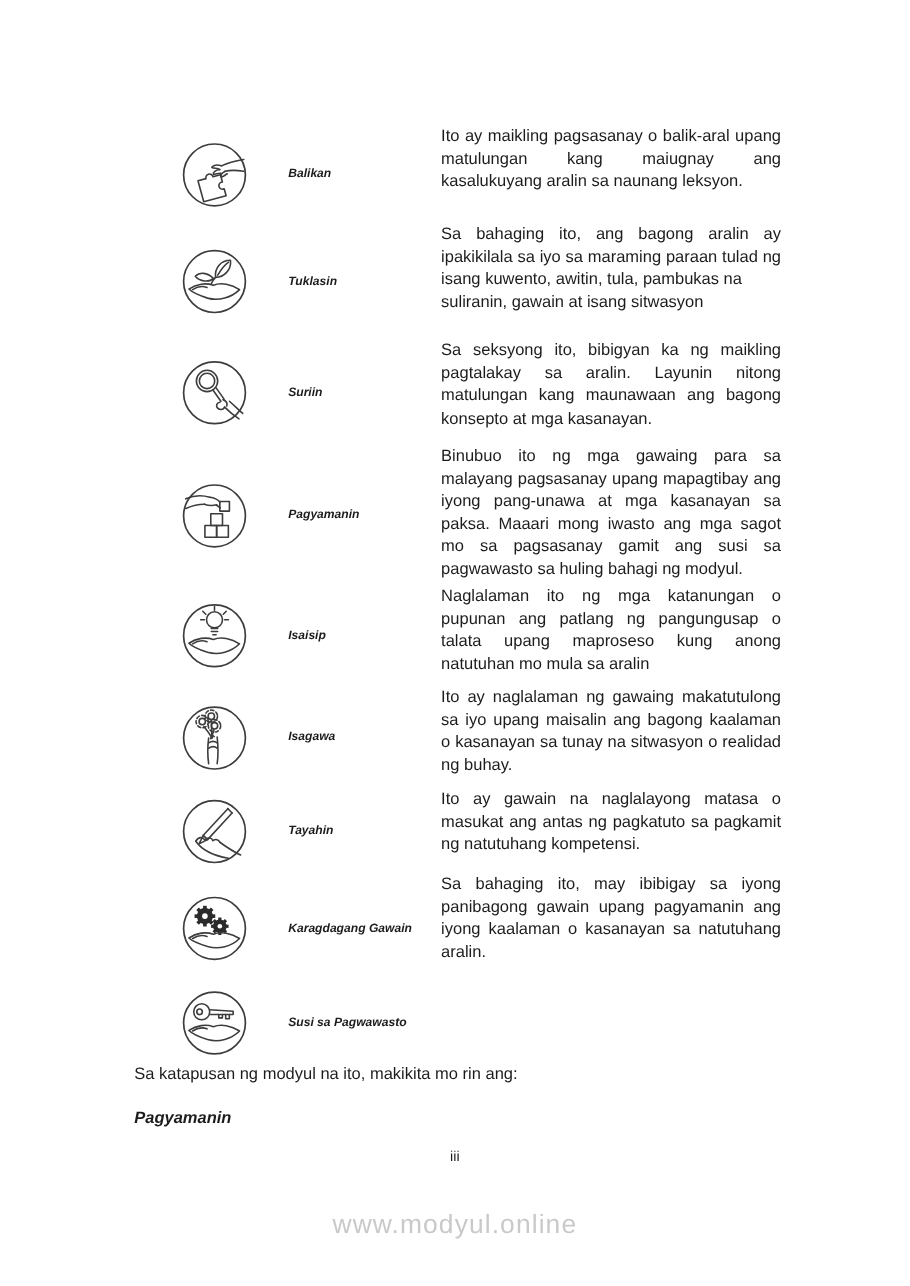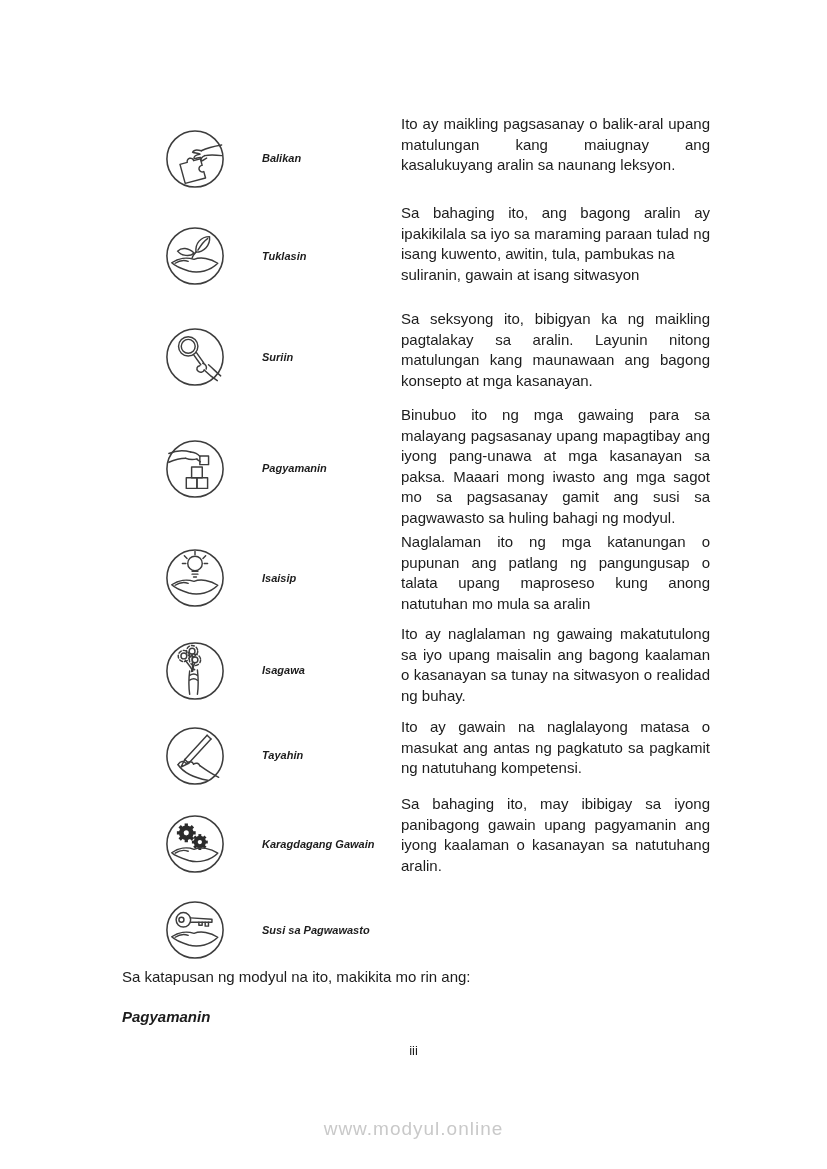--- a/index.html
+++ b/index.html
@@ -49,22 +49,22 @@
   .references-row{
     display:grid;grid-template-columns:303px 300px;
     margin:19px 0 0 122px;
   }
   .references-label{font-weight:bold;font-style:italic;font-size:15px;line-height:21px;}
   .references-desc{font-size:15px;line-height:20.5px;}
   .page-number{
     margin-top:13px;text-align:center;font-size:13px;line-height:21px;
   }
   .watermark{
-    margin-top:57px;text-align:center;
-    font-size:19px;letter-spacing:1px;color:#c9c9c9;
+    margin-top:39px;text-align:center;
+    font-size:24px;letter-spacing:1px;color:#c9c9c9;
   }
 </style>
 </head>
 <body>
 
 <div class="page">
 
   <div class="guide-row r1">
     <div class="row-icon">
       <svg class="icon-svg" viewBox="0 0 64 64">

